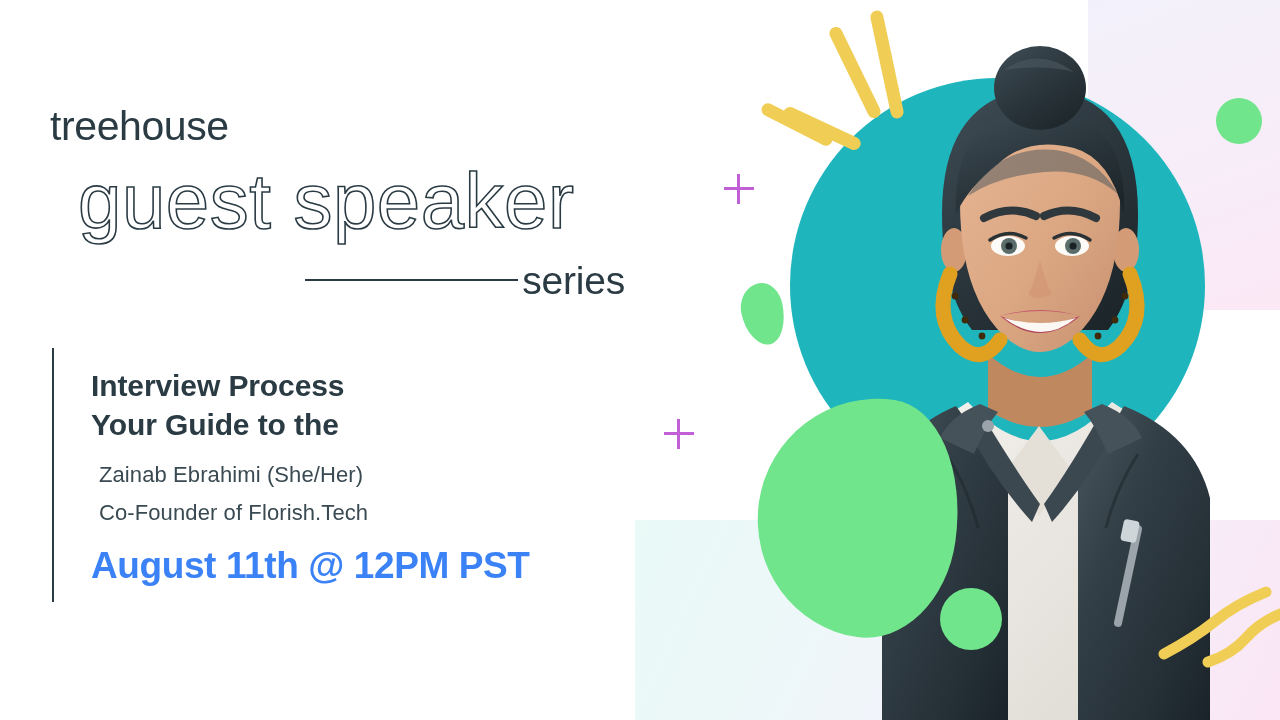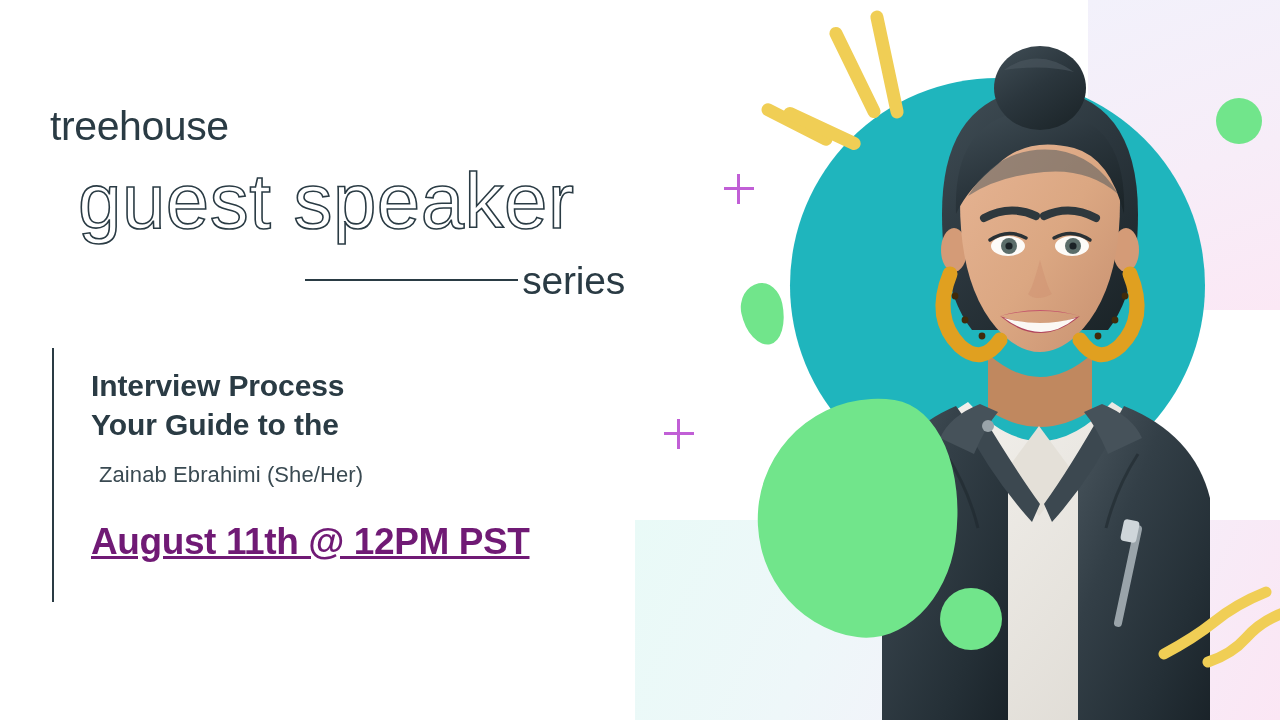--- a/index.html
+++ b/index.html
@@ -214,27 +214,26 @@
   .speaker-name,
   .speaker-role {
     font-size: 22px;
     font-weight: 400;
     color: #3a4a52;
     line-height: 1.37;
     margin: 8px;
     letter-spacing: 0.1px;
   }
   .datetime {
-    margin: 33px 0 0 0;
+    margin: 19px 0 0 0;
     font-size: 37px;
     font-weight: 700;
-    color: #701a75;
+    color: #3b82f6;
     letter-spacing: -0.4px;
     line-height: 1;
-    text-decoration: underline;
   }
 </style>
 </head>
 <body>
 
 <div id="slide">
 
   <div class="panel-topright"></div>
   <div class="panel-bottom"></div>
 
@@ -366,16 +365,17 @@
   </div>
 
   <span class="left-rule"></span>
 
   <div class="info">
     <div class="talk-title">
       <div>Interview Process</div>
       <div>Your Guide to the</div>
     </div>
     <p class="speaker-name">Zainab Ebrahimi (She/Her)</p>
+    <p class="speaker-role">Co-Founder of Florish.Tech</p>
     <p class="datetime">August 11th @ 12PM PST</p>
   </div>
 
 </div>
 
 </body></html>

